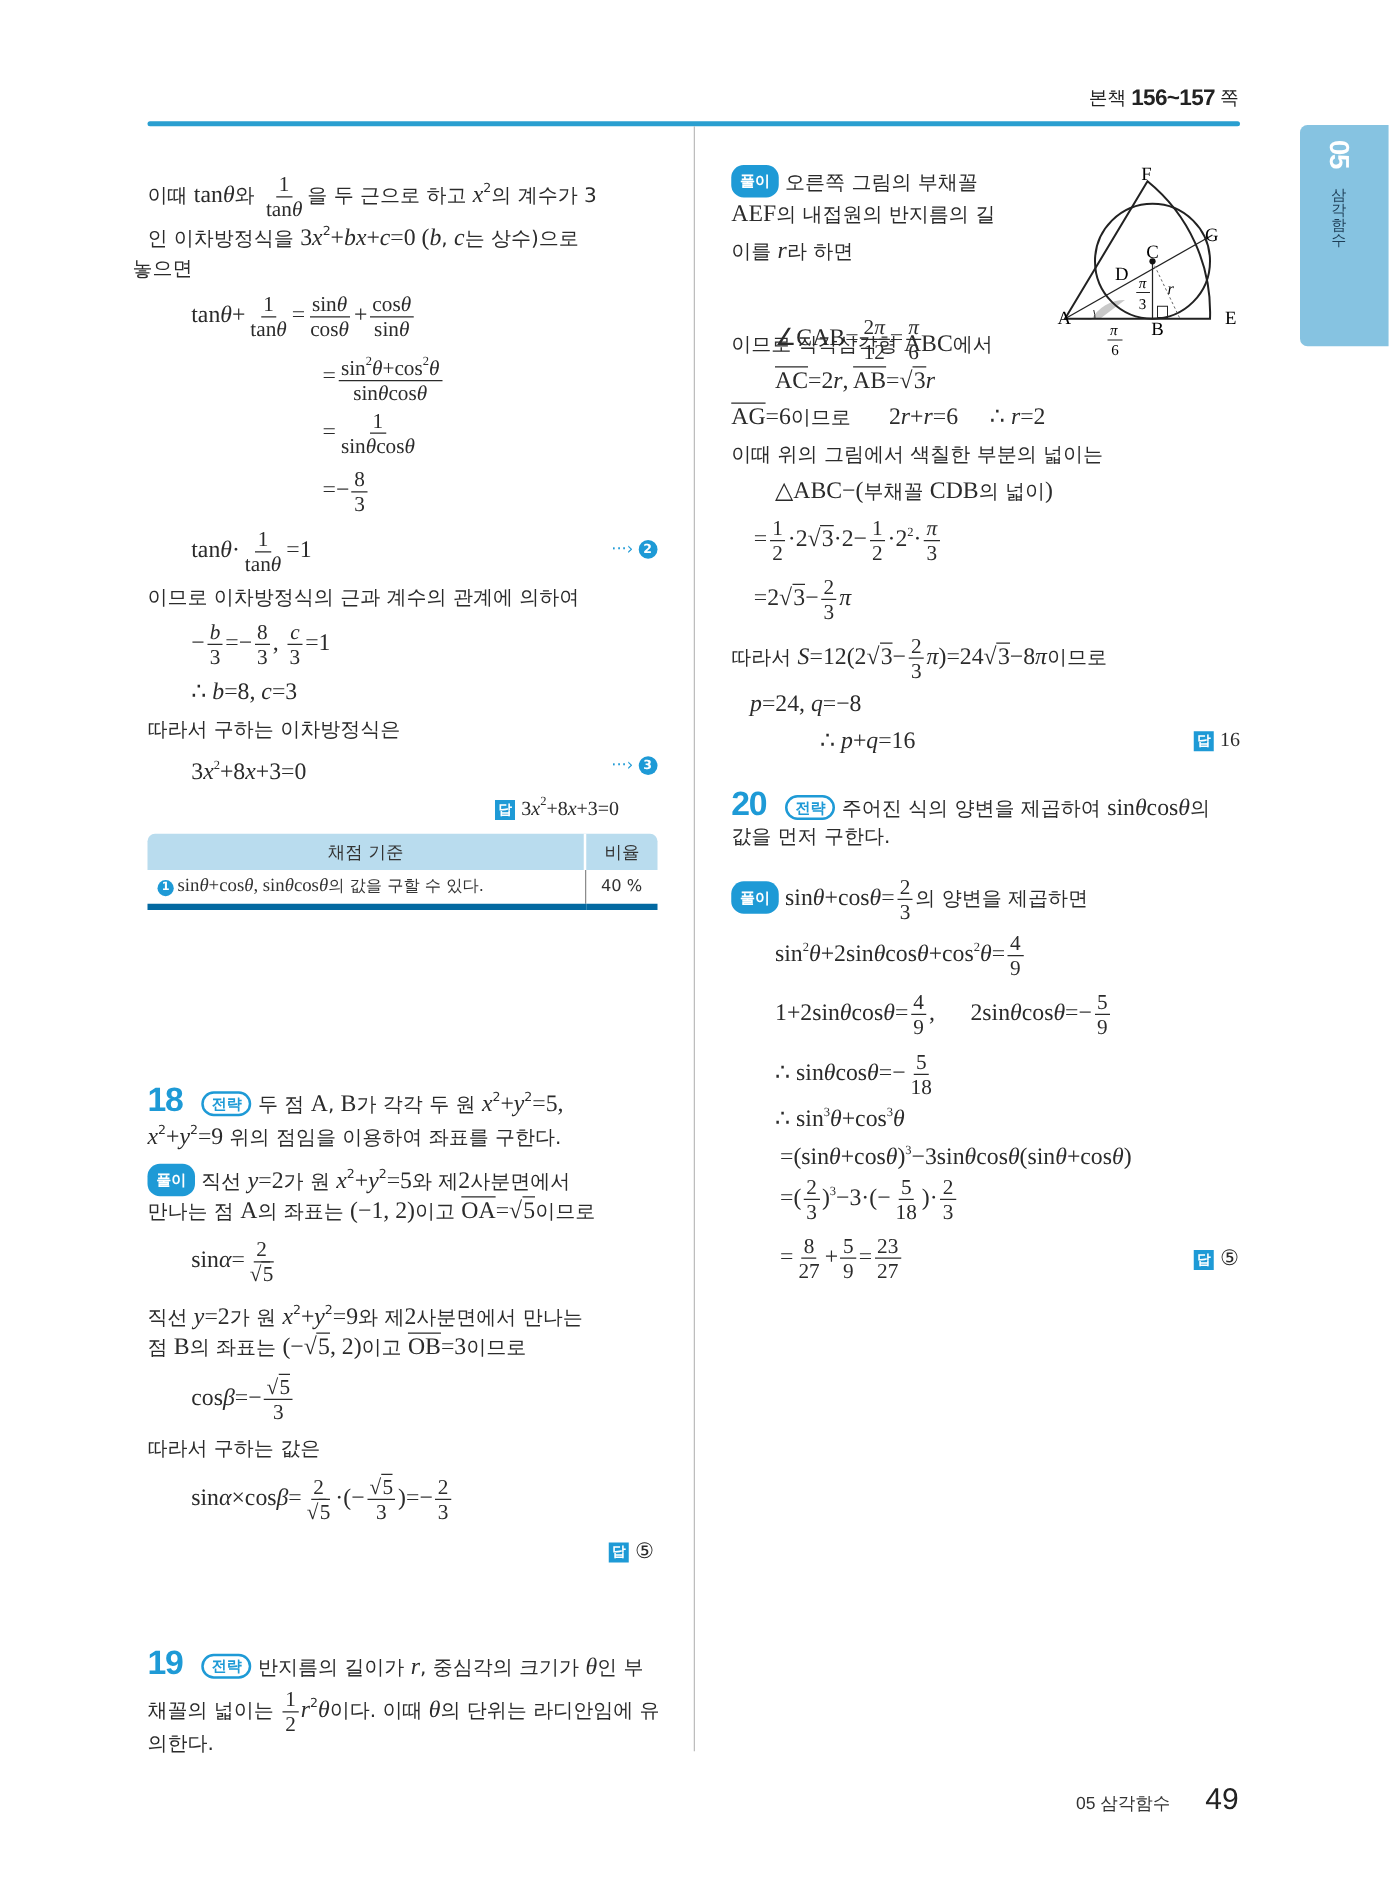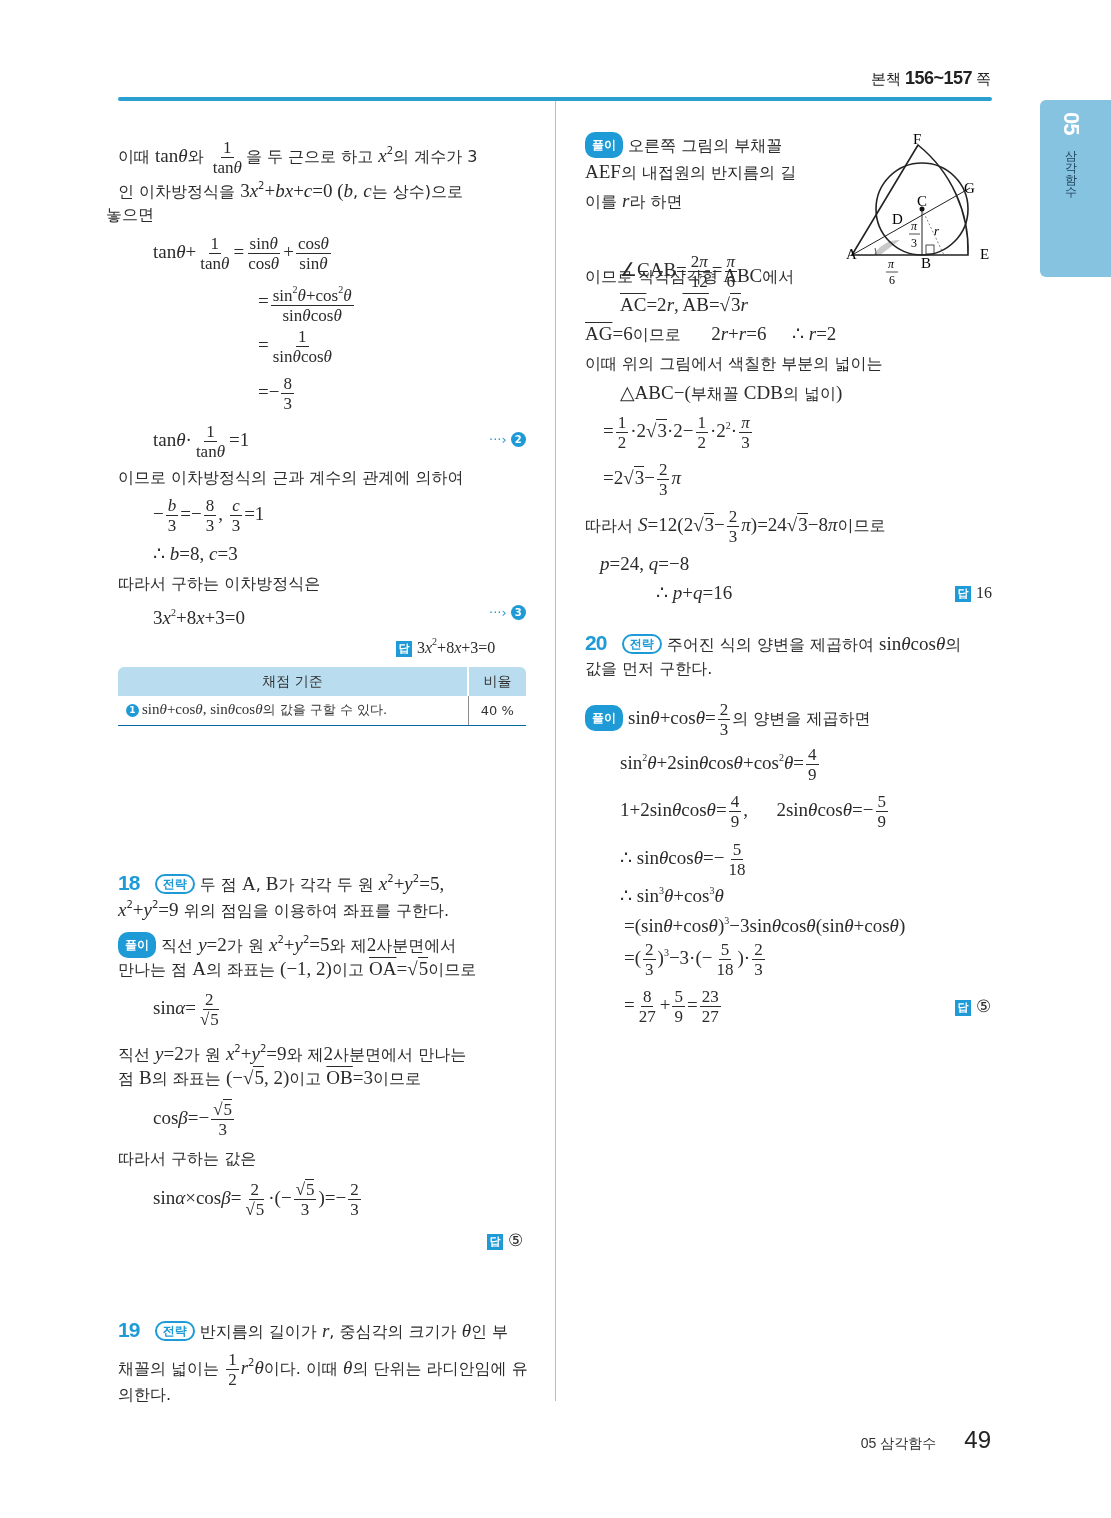--- a/index.html
+++ b/index.html
@@ -1,21 +1,21 @@
 <!DOCTYPE html>
 <html><head>
 <meta charset="utf-8">
 <style>
   * { box-sizing: border-box; margin: 0; padding: 0; }
   html, body { width: 1111px; height: 1518px; background: #fff; overflow: hidden; }
   body { position: relative; font-family: "DejaVu Serif", serif; color: #2a2a2a; }
   .abs { position: absolute; }
 
   
-  .book-ref { position: absolute; right: 120px; top: 68px; font-family: "Liberation Sans", sans-serif; font-size: 15px; color: #222; display:flex; align-items: flex-end; gap: 4px; }
+  .book-ref { position: absolute; right: 120px; top: 68px; font-family: "Liberation Sans", sans-serif; font-size: 15px; color: #222; display:flex; align-items: center; gap: 4px; }
   .book-ref .pages { font-size: 18px; font-weight: bold; letter-spacing: -0.5px; }
   .book-ref .pages-sfx { font-size: 15px; }
   .top-rule { position: absolute; left: 118px; top: 97px; width: 874px; height: 4px; background: #2a9fd0; border-radius: 2px; }
   .col-divider { position: absolute; left: 555px; top: 101px; width: 1px; height: 1300px; background: #bdbdbd; }
 
   
   .side-tab { position: absolute; left: 1040px; top: 100px; width: 71px; height: 177px; background: #86c3e1; border-radius: 6px 0 0 6px; }
   .side-tab .num { position:absolute; left: 18px; top: 12px; writing-mode: vertical-rl; font-family: "Liberation Sans", sans-serif; font-weight: bold; font-size: 22px; color: #fff; letter-spacing: -1px; }
   .side-tab .lbl { position:absolute; left: 22px; top: 42px; writing-mode: vertical-rl; font-family: "Liberation Sans", sans-serif; font-size: 12px; color: #1d3d55; }
 
@@ -27,31 +27,31 @@
   sup { font-size: 10px; vertical-align: 8px; }
   .frac { display: inline-flex; flex-direction: column; align-items: center; vertical-align: middle; font-family: "Liberation Serif", serif; font-size: 17px; line-height: 19px; margin: 0 2px; }
   .frac .n { padding: 0 2px; border-bottom: 1px solid #2b2b2b; }
   .frac .d { padding: 0 2px; }
   .ovl { text-decoration: overline; }
   .rt { border-top: 1px solid #2b2b2b; padding-left:1px; }
 
   
   .badge-sol { display: inline-block; background: #1e9ad6; color: #fff; font-family: "DejaVu Sans", sans-serif; font-weight: bold; font-size: 12px; padding: 2px 7px; border-radius: 10px; vertical-align: 2px; }
   .badge-strat { display: inline-block; border: 2px solid #1e9ad6; color: #1e9ad6; font-family: "DejaVu Sans", sans-serif; font-weight: bold; font-size: 12px; padding: 0 6px; border-radius: 10px; vertical-align: 2px; line-height: 16px; }
-  .qnum { font-family: "Liberation Sans", sans-serif; font-weight: bold; font-size: 21px; color: #1e9ad6; letter-spacing: -1px; }
+  .qnum { font-family: "Liberation Sans", sans-serif; font-weight: bold; font-size: 27px; color: #1e9ad6; letter-spacing: -1px; }
   .ans-box { display: inline-block; background: #1e9ad6; color: #fff; font-family: "DejaVu Sans", sans-serif; font-weight: bold; font-size: 11px; width: 16px; height: 16px; line-height: 16px; text-align: center; vertical-align: 1px; margin-right: 5px; }
   .step-mark { position: absolute; color: #1e9ad6; font-family: "DejaVu Sans", sans-serif; font-size: 13px; display:flex; align-items:center; gap:4px; }
   .step-mark .c { display:inline-block; width: 15px; height: 15px; border-radius: 50%; background: #1e9ad6; color: #fff; font-size: 10px; font-weight:bold; line-height: 15px; text-align:center; }
 
   
   .grade-table { position: absolute; left: 118px; top: 667px; width: 408px; border-collapse: collapse; font-family: "DejaVu Sans", sans-serif; font-size: 13px; color: #333; }
   .grade-table th { background: #b9dcee; font-weight: normal; height: 29px; font-size: 14px; }
   .grade-table th.h1 { border-radius: 6px 0 0 0; border-right: 2px solid #fff; }
   .grade-table th.h2 { border-radius: 0 6px 0 0; }
-  .grade-table td { border-bottom: 1px solid #0369a1; padding: 0 8px; }
+  .grade-table td { border-bottom: 5px solid #0369a1; padding: 0 8px; }
   .grade-table td.r { border-left: 1px solid #8c8c8c; text-align: center; width: 58px; font-size: 13px; }
   .grade-table .c { display:inline-block; width: 13px; height: 13px; border-radius: 50%; background: #1e9ad6; color: #fff; font-size: 9px; font-weight:bold; line-height: 13px; text-align:center; margin-right: 3px; vertical-align: 1px; }
 
   .page-foot { position: absolute; right: 120px; top: 1426px; display: flex; align-items: baseline; gap: 28px; }
   .page-foot .ch { font-family: "Liberation Sans", sans-serif; font-size: 14px; color: #333; }
   .page-foot .pn { font-family: "Liberation Sans", sans-serif; font-size: 24px; color: #222; }
 </style>
 </head>
 <body>
 

